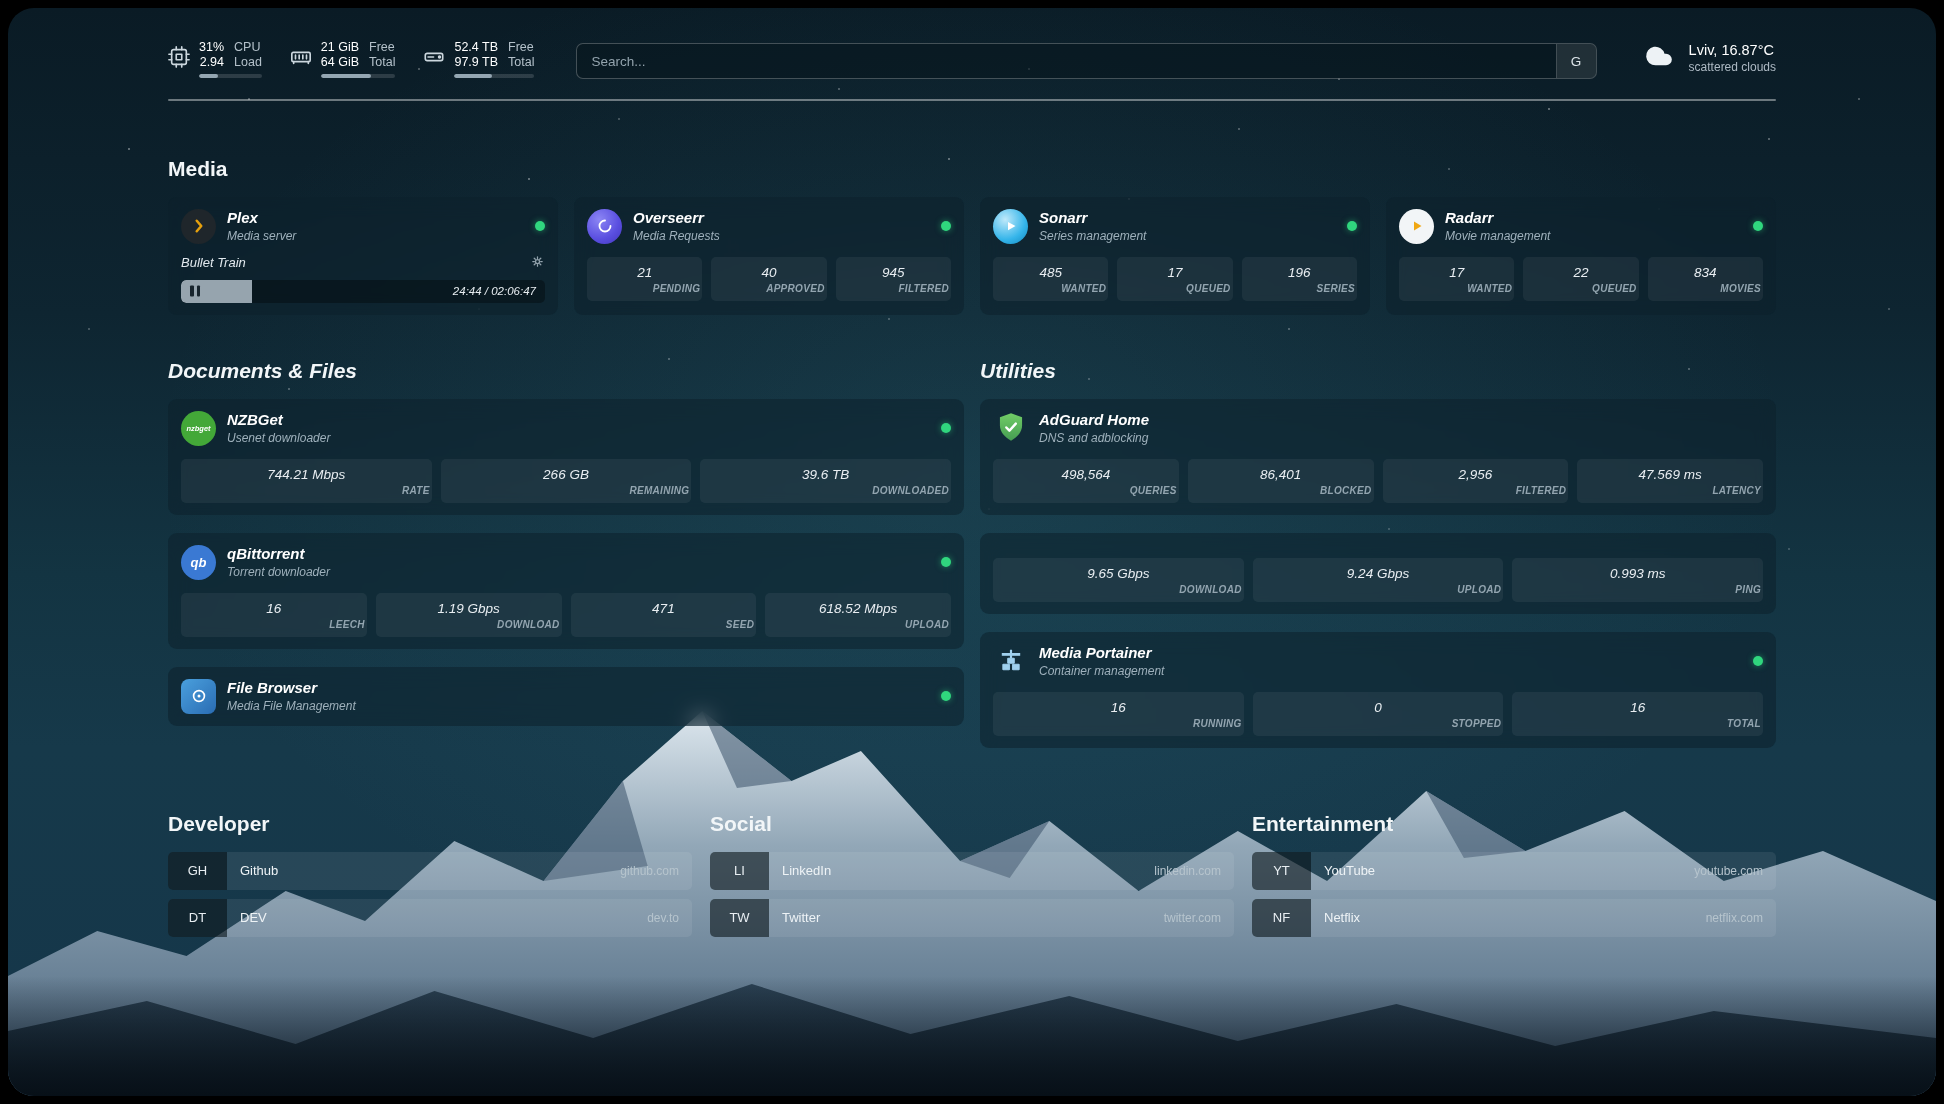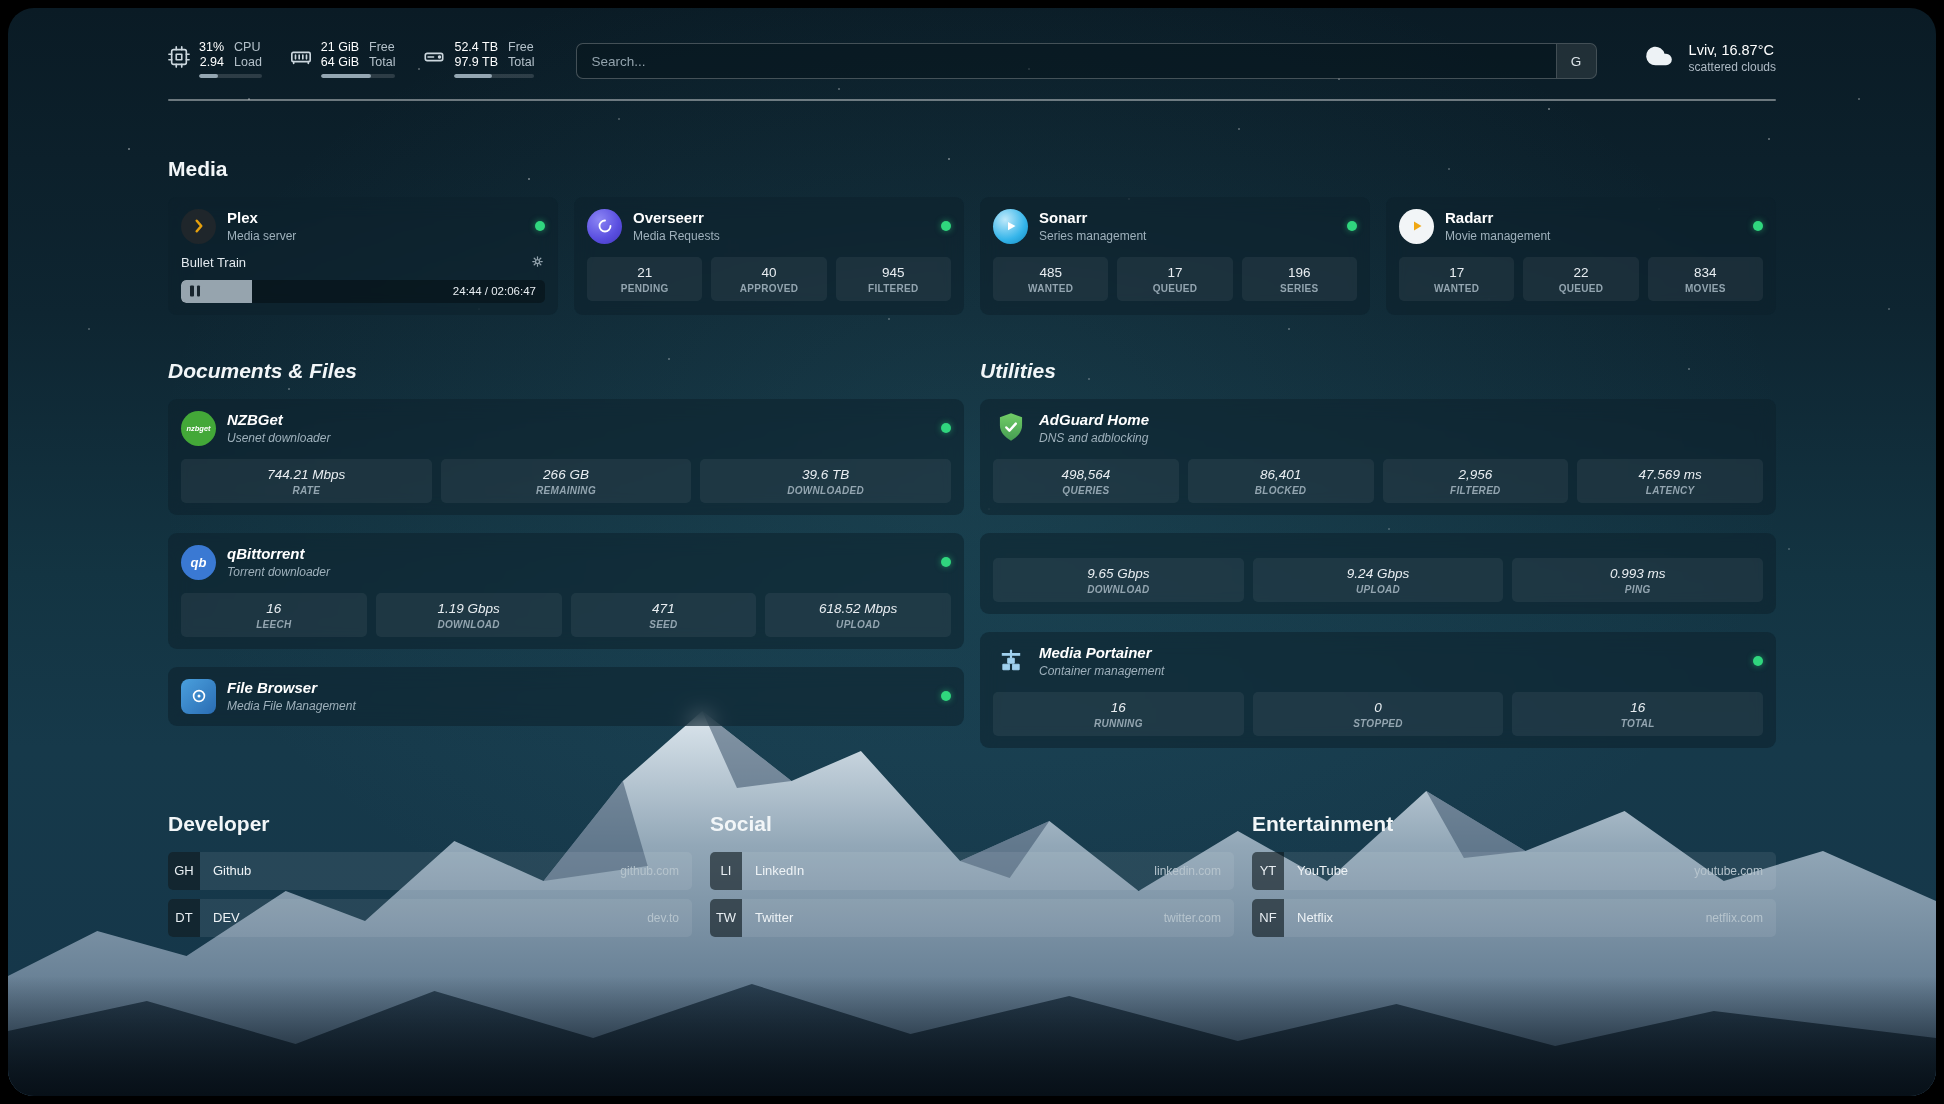--- a/index.html
+++ b/index.html
@@ -51,35 +51,35 @@
   .search input::placeholder { color:#93a3ad; }
   .search-btn { width:40px; background:rgba(255,255,255,.1); border:none;
     border-left:1px solid rgba(255,255,255,.15); color:#dde5ea; font-size:13.5px; cursor:pointer; }
   .weather { display:flex; gap:12px; align-items:center; margin-top:2px; }
   .weather svg { width:36px; height:28px; }
   .w-loc { font-size:14.5px; color:#fff; }
   .w-cond { font-size:12px; color:#aebac4; margin-top:2px; }
   .divider { margin-top:20px; height:1.5px; background:rgba(255,255,255,.4); border-radius:1px; }
   .sec-title { font-size:21px; font-weight:700; color:#f2f6f8; margin-bottom:16px; }
   .sec-media { margin-top:56px; }
-  .media-grid { display:grid; grid-template-columns:repeat(4,1fr); gap:16px; }
+  .media-grid { display:grid; grid-template-columns:repeat(4,1fr); gap:16px;font-style:italic; }
   .card { background:rgba(13,32,43,.55); border-radius:9px; padding:12px 13px;
     backdrop-filter:blur(10px); }
   .card-head { display:flex; align-items:center; }
   .app-link { display:flex; align-items:center; gap:11px; text-decoration:none; cursor:pointer; }
   .app-icon { width:35px; height:35px; border-radius:8px; display:flex; align-items:center;
     justify-content:center; flex-shrink:0; overflow:hidden; }
   .app-name { display:block; font-size:15px; font-weight:700; color:#fff; line-height:1.15; }
   .app-desc { display:block; font-size:12px; color:#9fb1bc; margin-top:3px; }
   .dot { width:10px; height:10px; border-radius:50%; background:#30d67e; margin-left:auto;
     box-shadow:0 0 6px rgba(48,214,126,.55); flex-shrink:0; }
   .stats { display:flex; gap:9px; margin-top:13px; }
   .stat { flex:1; background:rgba(255,255,255,.06); border-radius:5px; text-align:center; padding:8px 2px 7px; }
   .stat-v { font-size:13.5px; color:#e9eef2; }
-  .stat-l { font-size:10px; font-weight:700; color:#93a5b0; letter-spacing:.3px; margin-top:3px; }
+  .stat-l { font-size:10px; font-weight:700; color:#93a5b0; letter-spacing:.3px; margin-top:3px;text-align:right; }
   
   .player { margin-top:10px; }
   .player-top { display:flex; align-items:center; justify-content:space-between;
     font-size:13px; color:#e2e9ee; }
   .gear svg { width:15px; height:15px; stroke:#93a3ad; stroke-width:2; fill:none; stroke-linecap:round; }
   .player-bar { margin-top:8px; height:23px; border-radius:5px; background:rgba(0,0,0,.33);
     position:relative; overflow:hidden; }
   .player-fill { position:absolute; left:0; top:0; bottom:0; background:#96a4ae; border-radius:5px 0 0 5px; }
   .pause { position:absolute; left:9px; top:50%; transform:translateY(-50%); display:flex; gap:3px; cursor:pointer; }
   .pause i { width:3.5px; height:11px; background:#17242d; border-radius:1px; display:block; }
@@ -105,21 +105,21 @@
     stroke-linecap:round; stroke-linejoin:round; }
   .i-port svg { width:26px; height:26px; fill:#9fd0ee; stroke:#9fd0ee; }
   
   .two-col { display:grid; grid-template-columns:1fr 1fr; gap:16px; margin-top:44px;font-style:italic; }
   .col .card { margin-bottom:18px; }
   .col .card:last-child { margin-bottom:0; }
   
   .bottom-grid { display:grid; grid-template-columns:1fr 1fr 1fr; gap:18px; margin-top:64px; padding-bottom:46px; }
   .bm-row { display:flex; align-items:center; height:38px; background:rgba(255,255,255,.08);
     border-radius:5px; margin-bottom:9px; overflow:hidden; cursor:pointer; }
-  .bm-icon { width:32px; height:100%; background:rgba(5,16,22,.6); display:flex; align-items:center;
+  .bm-icon { width:59px; height:100%; background:rgba(5,16,22,.6); display:flex; align-items:center;
     justify-content:center; font-size:13px; color:#e8eef2; flex-shrink:0; }
   .bm-name { margin-left:13px; font-size:13px; color:#eef3f6; }
   .bm-url { margin-left:auto; margin-right:13px; font-size:12px; color:#b6c4cd; }
 </style>
 </head>
 <body>
 
 <div class="screen">
   <div class="bg">
     <div class="glow"></div>

